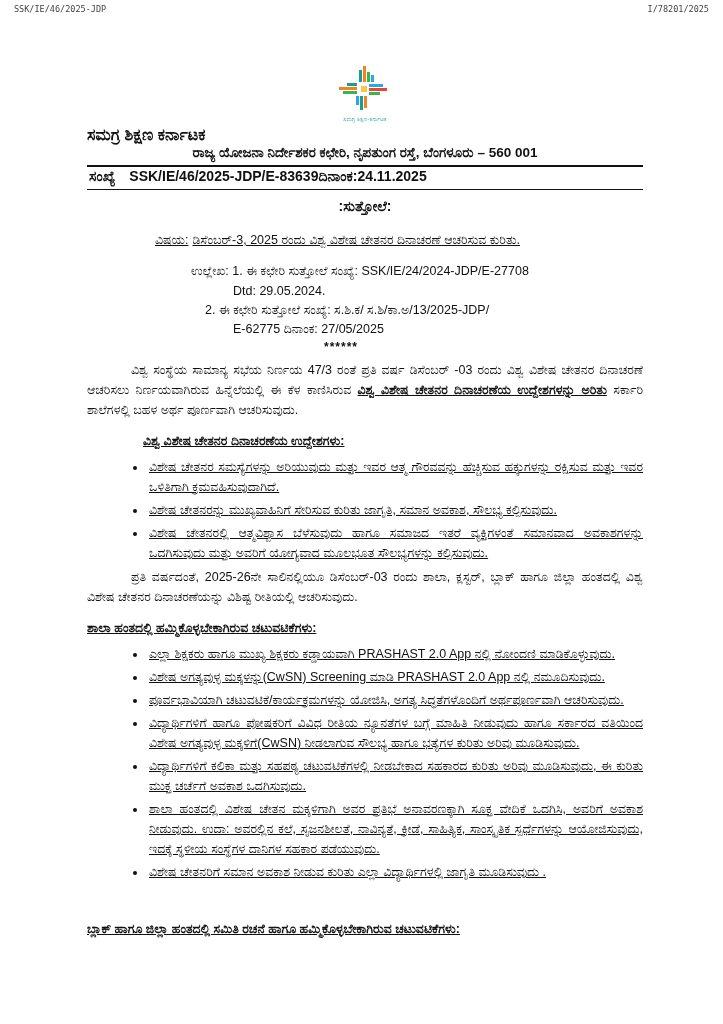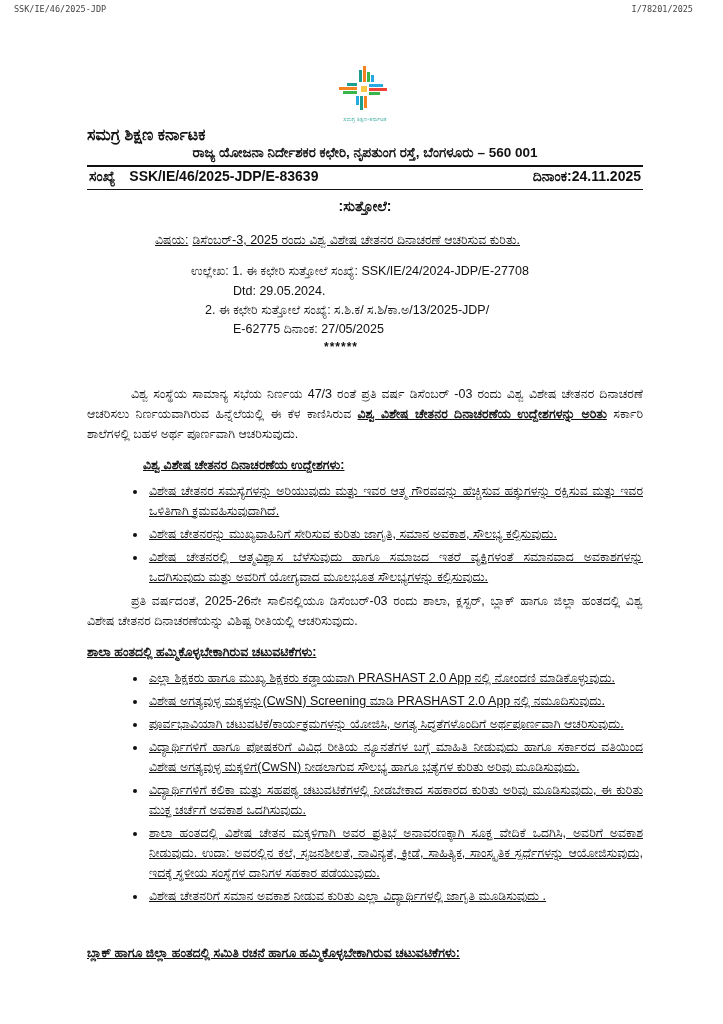--- a/index.html
+++ b/index.html
@@ -5,21 +5,21 @@
   html,body{margin:0;padding:0;}
   body{
     width:723px;height:1024px;
     background:#ffffff;
     font-family:"Liberation Sans","DejaVu Sans",sans-serif;
     color:#111;
     position:relative;
     overflow:hidden;
   }
   .corner-refs{
-    position:absolute;top:4px;left:0;right:16px;
+    position:absolute;top:4px;left:0;right:0;
     display:flex;justify-content:space-between;
     padding:0 14px;
     font-size:8.5px;color:#444;
     font-family:"DejaVu Sans Mono","Liberation Mono",monospace;
   }
   .doc{
     position:absolute;top:66px;left:87px;width:556px;
   }
   .logo-block{text-align:center;margin-bottom:2px;}
   .logo-svg{display:inline-block;}
@@ -29,21 +29,21 @@
   }
   .org-name{
     font-weight:bold;font-size:16px;line-height:1.2;
   }
   .org-address{
     text-align:center;font-weight:bold;font-size:13.5px;line-height:1.35;
   }
   .rule-thick{border:0;border-top:2.2px solid #111;margin:3px 0 0 0;}
   .rule-thin{border:0;border-top:1.2px solid #111;margin:2px 0 0 0;}
   .num-row{
-    display:flex;justify-content:space-between;align-items:baseline;
+    display:flex;align-items:baseline;
     font-size:14px;font-weight:bold;padding:1px 2px 2px 2px;
   }
   .num-left{display:flex;gap:14px;align-items:baseline;}
   .num-label{font-weight:bold;}
   .circular-title{
     text-align:center;font-weight:bold;font-size:14px;margin-top:8px;
   }
   .subject{
     margin-top:16px;margin-left:68px;
     font-size:12.5px;line-height:1.55;
@@ -52,21 +52,21 @@
   .subject-label{white-space:nowrap;}
   .refs{
     margin-top:12px;margin-left:104px;font-size:12.5px;line-height:1.55;
     max-width:420px;
   }
   .refs .r-line2{margin-left:42px;}
   .refs .r2-line1{margin-left:14px;}
   .refs .r2-line2{margin-left:42px;}
   .stars{text-align:center;max-width:300px;margin-left:104px;font-weight:bold;font-size:12px;letter-spacing:1px;}
   .para{
-    font-size:12.5px;line-height:1.6;text-align:justify;margin-top:30px;
+    font-size:12.5px;line-height:1.6;text-align:justify;margin-top:6px;
   }
   .para.indent{text-indent:44px;}
   .em-bu{font-weight:bold;text-decoration:underline;}
   .sec-heading{
     font-size:12.5px;font-weight:bold;text-decoration:underline;
     margin-top:14px;
   }
   .sec-heading.ind{margin-left:56px;}
   ul.blist{
     margin:8px 0 0 0;padding-left:60px;

